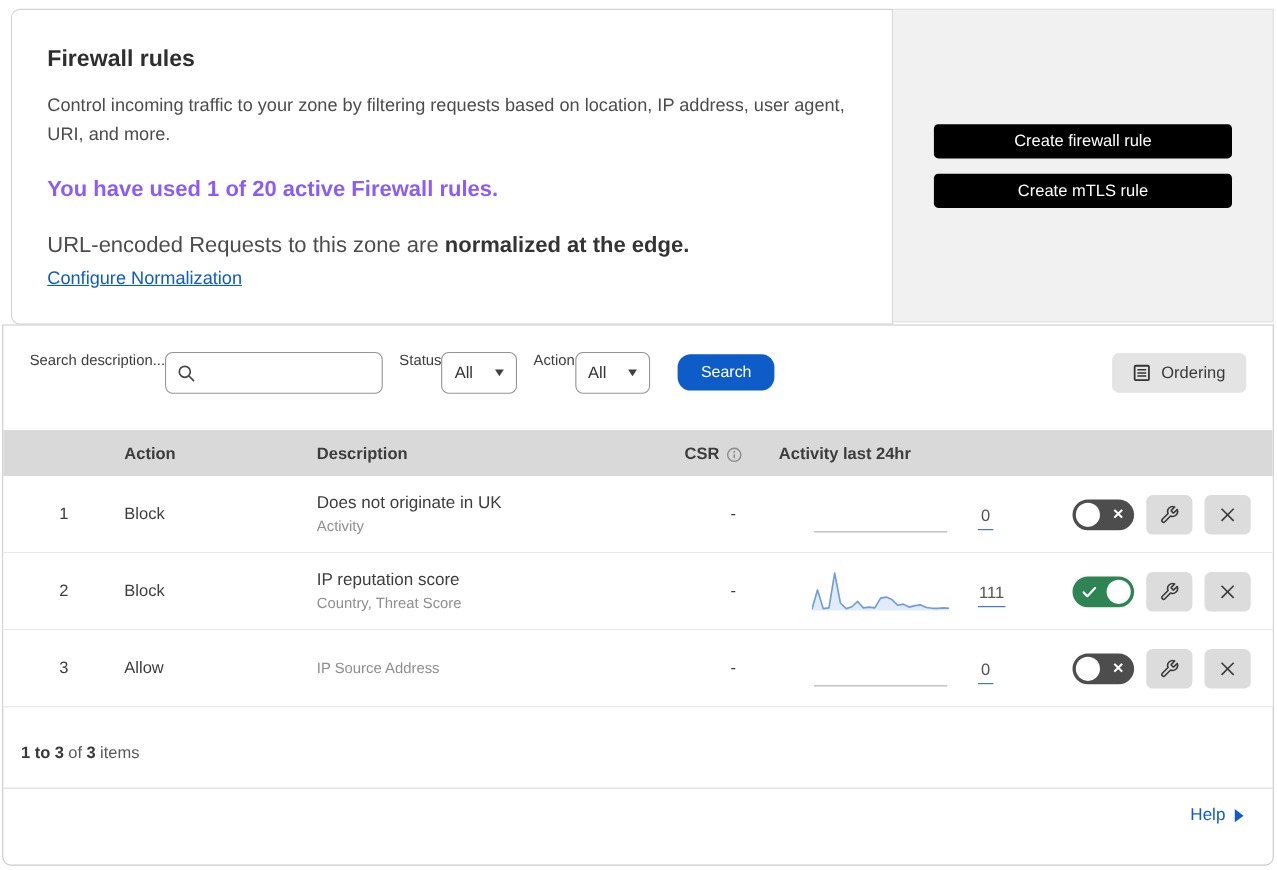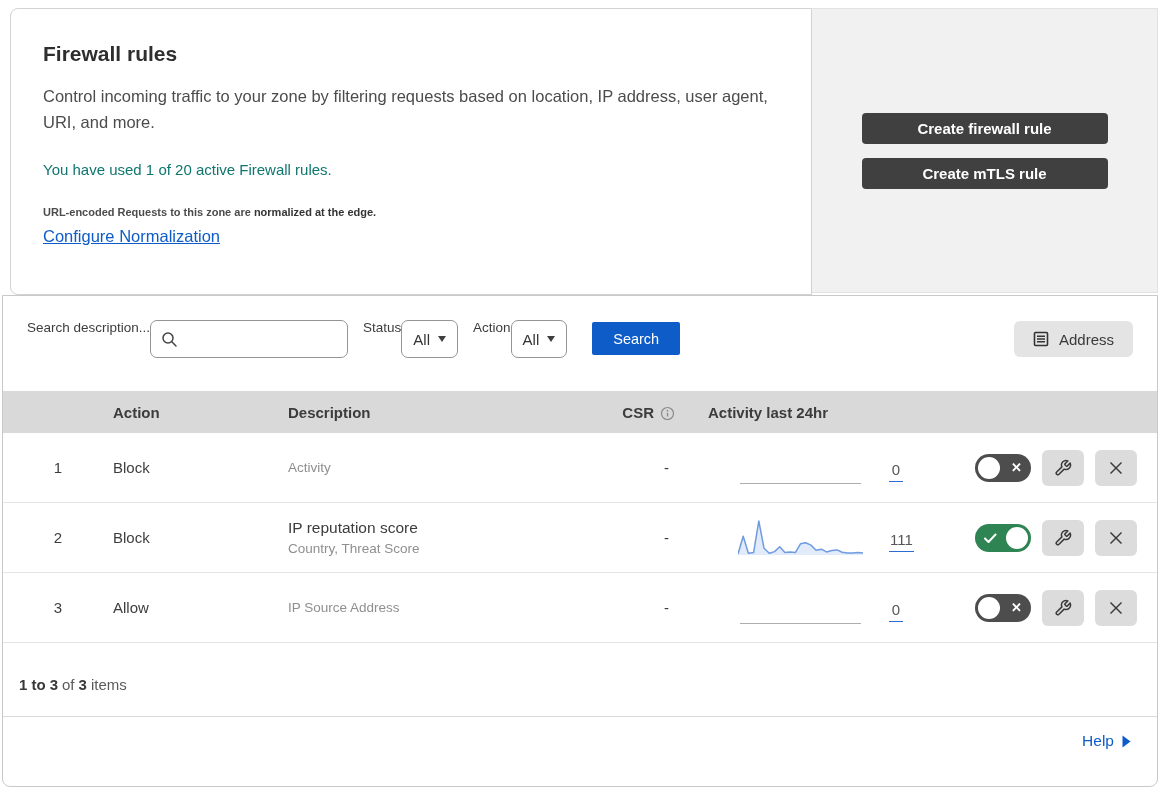--- a/index.html
+++ b/index.html
@@ -14,36 +14,36 @@
 
   
   .top-area { display:flex; padding:8px 3px 0 10px; height:295px; }
   .intro-card {
     width:802px; height:287px; background:#fff;
     border:1px solid #d2d2d2; border-radius:8px 0 0 8px;
     padding:30px 16px 0 32px;
   }
   .intro-title { margin:3px 0 17px; font-size:21px; font-weight:700; color:#2e2e2e; }
   .intro-desc { margin:0 0 25px; font-size:16.5px; line-height:1.6; color:#4c4c4c; max-width:748px; }
-  .intro-usage { margin:0 0 28px; font-size:15px; font-weight:400; color:#0f766e; }
-  .intro-norm { margin:0 0 9px; font-size:11px; color:#4c4c4c;font-weight:bold; }
+  .intro-usage { margin:0 0 28px; font-size:20px; font-weight:700; color:#8b5cf6; }
+  .intro-norm { margin:0 0 9px; font-size:20px; color:#4c4c4c; }
   .intro-norm b { color:#343434; }
   .intro-link { font-size:16.5px; color:#0d5cc8; text-decoration:underline; cursor:pointer; }
 
   .actions-panel {
     flex:1; height:285px; background:#f1f1f1;
     border:1px solid #e2e2e2; border-left:none;
     display:flex; flex-direction:column; align-items:center;
     padding-top:104px; gap:14px;
   }
   .btn-primary {
-    width:246px; height:31px;
-    background:#404040; color:#fff;
+    width:271px; height:31px;
+    background:#000000; color:#fff;
     font-family:inherit; font-size:15px;
-    border:none; border-radius:4px; cursor:pointer;font-weight:bold;
+    border:none; border-radius:4px; cursor:pointer;
   }
 
   
   .main-panel {
     margin:0 3px 0 2px; height:492px;
     border:1px solid #c9c9c9; border-radius:0 0 8px 8px;
     background:#fff; overflow:hidden;
   }
 
   
@@ -53,32 +53,32 @@
   .search-box {
     width:198px; height:38px; border:1px solid #949494; border-radius:7px;
     display:flex; align-items:center; padding:0 10px; background:#fff;
   }
   .search-box input {
     border:none; outline:none; flex:1; min-width:0;
     font-family:inherit; font-size:14.5px; color:#333; background:transparent;
   }
   .dropdown {
     height:38px; border:1px solid #949494; border-radius:7px; background:#fff;
-    display:flex; align-items:center; gap:8px; padding:0 11px;
+    display:flex; align-items:center; gap:20px; padding:0 11px;
     font-size:15px; color:#343434; cursor:pointer;
   }
   .caret {
     width:0; height:0;
     border-left:4.5px solid transparent; border-right:4.5px solid transparent;
     border-top:6px solid #3f3f3f;
   }
   .search-btn {
     height:33px; margin:0 0 3px 10px; padding:0 21px;
     background:#0d5cc8; color:#fff; font-family:inherit; font-size:14.5px;
-    border:none; border-radius:2px; cursor:pointer;
+    border:none; border-radius:12px; cursor:pointer;
   }
   .ordering-btn {
     margin-left:auto; margin-bottom:1px; height:36px; padding:0 19px;
     background:#e4e4e4; color:#3a3a3a; font-family:inherit; font-size:15px;
     border:none; border-radius:6px; cursor:pointer;
     display:flex; align-items:center; gap:10px;
   }
 
   
   .grid-cols {
@@ -190,21 +190,21 @@
       </div>
     </div>
     <button class="search-btn">Search</button>
     <button class="ordering-btn">
       <svg width="16" height="16" viewBox="0 0 16 16">
         <rect x="1.5" y="1.5" width="13" height="13" rx="1" fill="none" stroke="#333" stroke-width="1.6"></rect>
         <line x1="4" y1="5.2" x2="12" y2="5.2" stroke="#333" stroke-width="1.4"></line>
         <line x1="4" y1="8" x2="12" y2="8" stroke="#333" stroke-width="1.4"></line>
         <line x1="4" y1="10.8" x2="12" y2="10.8" stroke="#333" stroke-width="1.4"></line>
       </svg>
-      <span>Address</span>
+      <span>Ordering</span>
     </button>
   </div>
 
   <div class="thead grid-cols">
     <div></div>
     <div>Action</div>
     <div>Description</div>
     <div class="th-csr">
       <span>CSR</span>
       <svg width="15" height="15" viewBox="0 0 16 16">
@@ -214,20 +214,21 @@
       </svg>
     </div>
     <div class="th-activity">Activity last 24hr</div>
     <div></div>
   </div>
 
   <div class="trow grid-cols">
     <div class="cell-num">1</div>
     <div class="cell-action">Block</div>
     <div>
+      <div class="desc-main">Does not originate in UK</div>
       <div class="desc-sub">Activity</div>
     </div>
     <div class="cell-csr">-</div>
     <div class="cell-activity">
       <div class="spark flat"></div>
       <a class="count">0</a>
     </div>
     <div class="cell-controls">
       <div class="toggle off">
         <span class="mark-x">✕</span>

